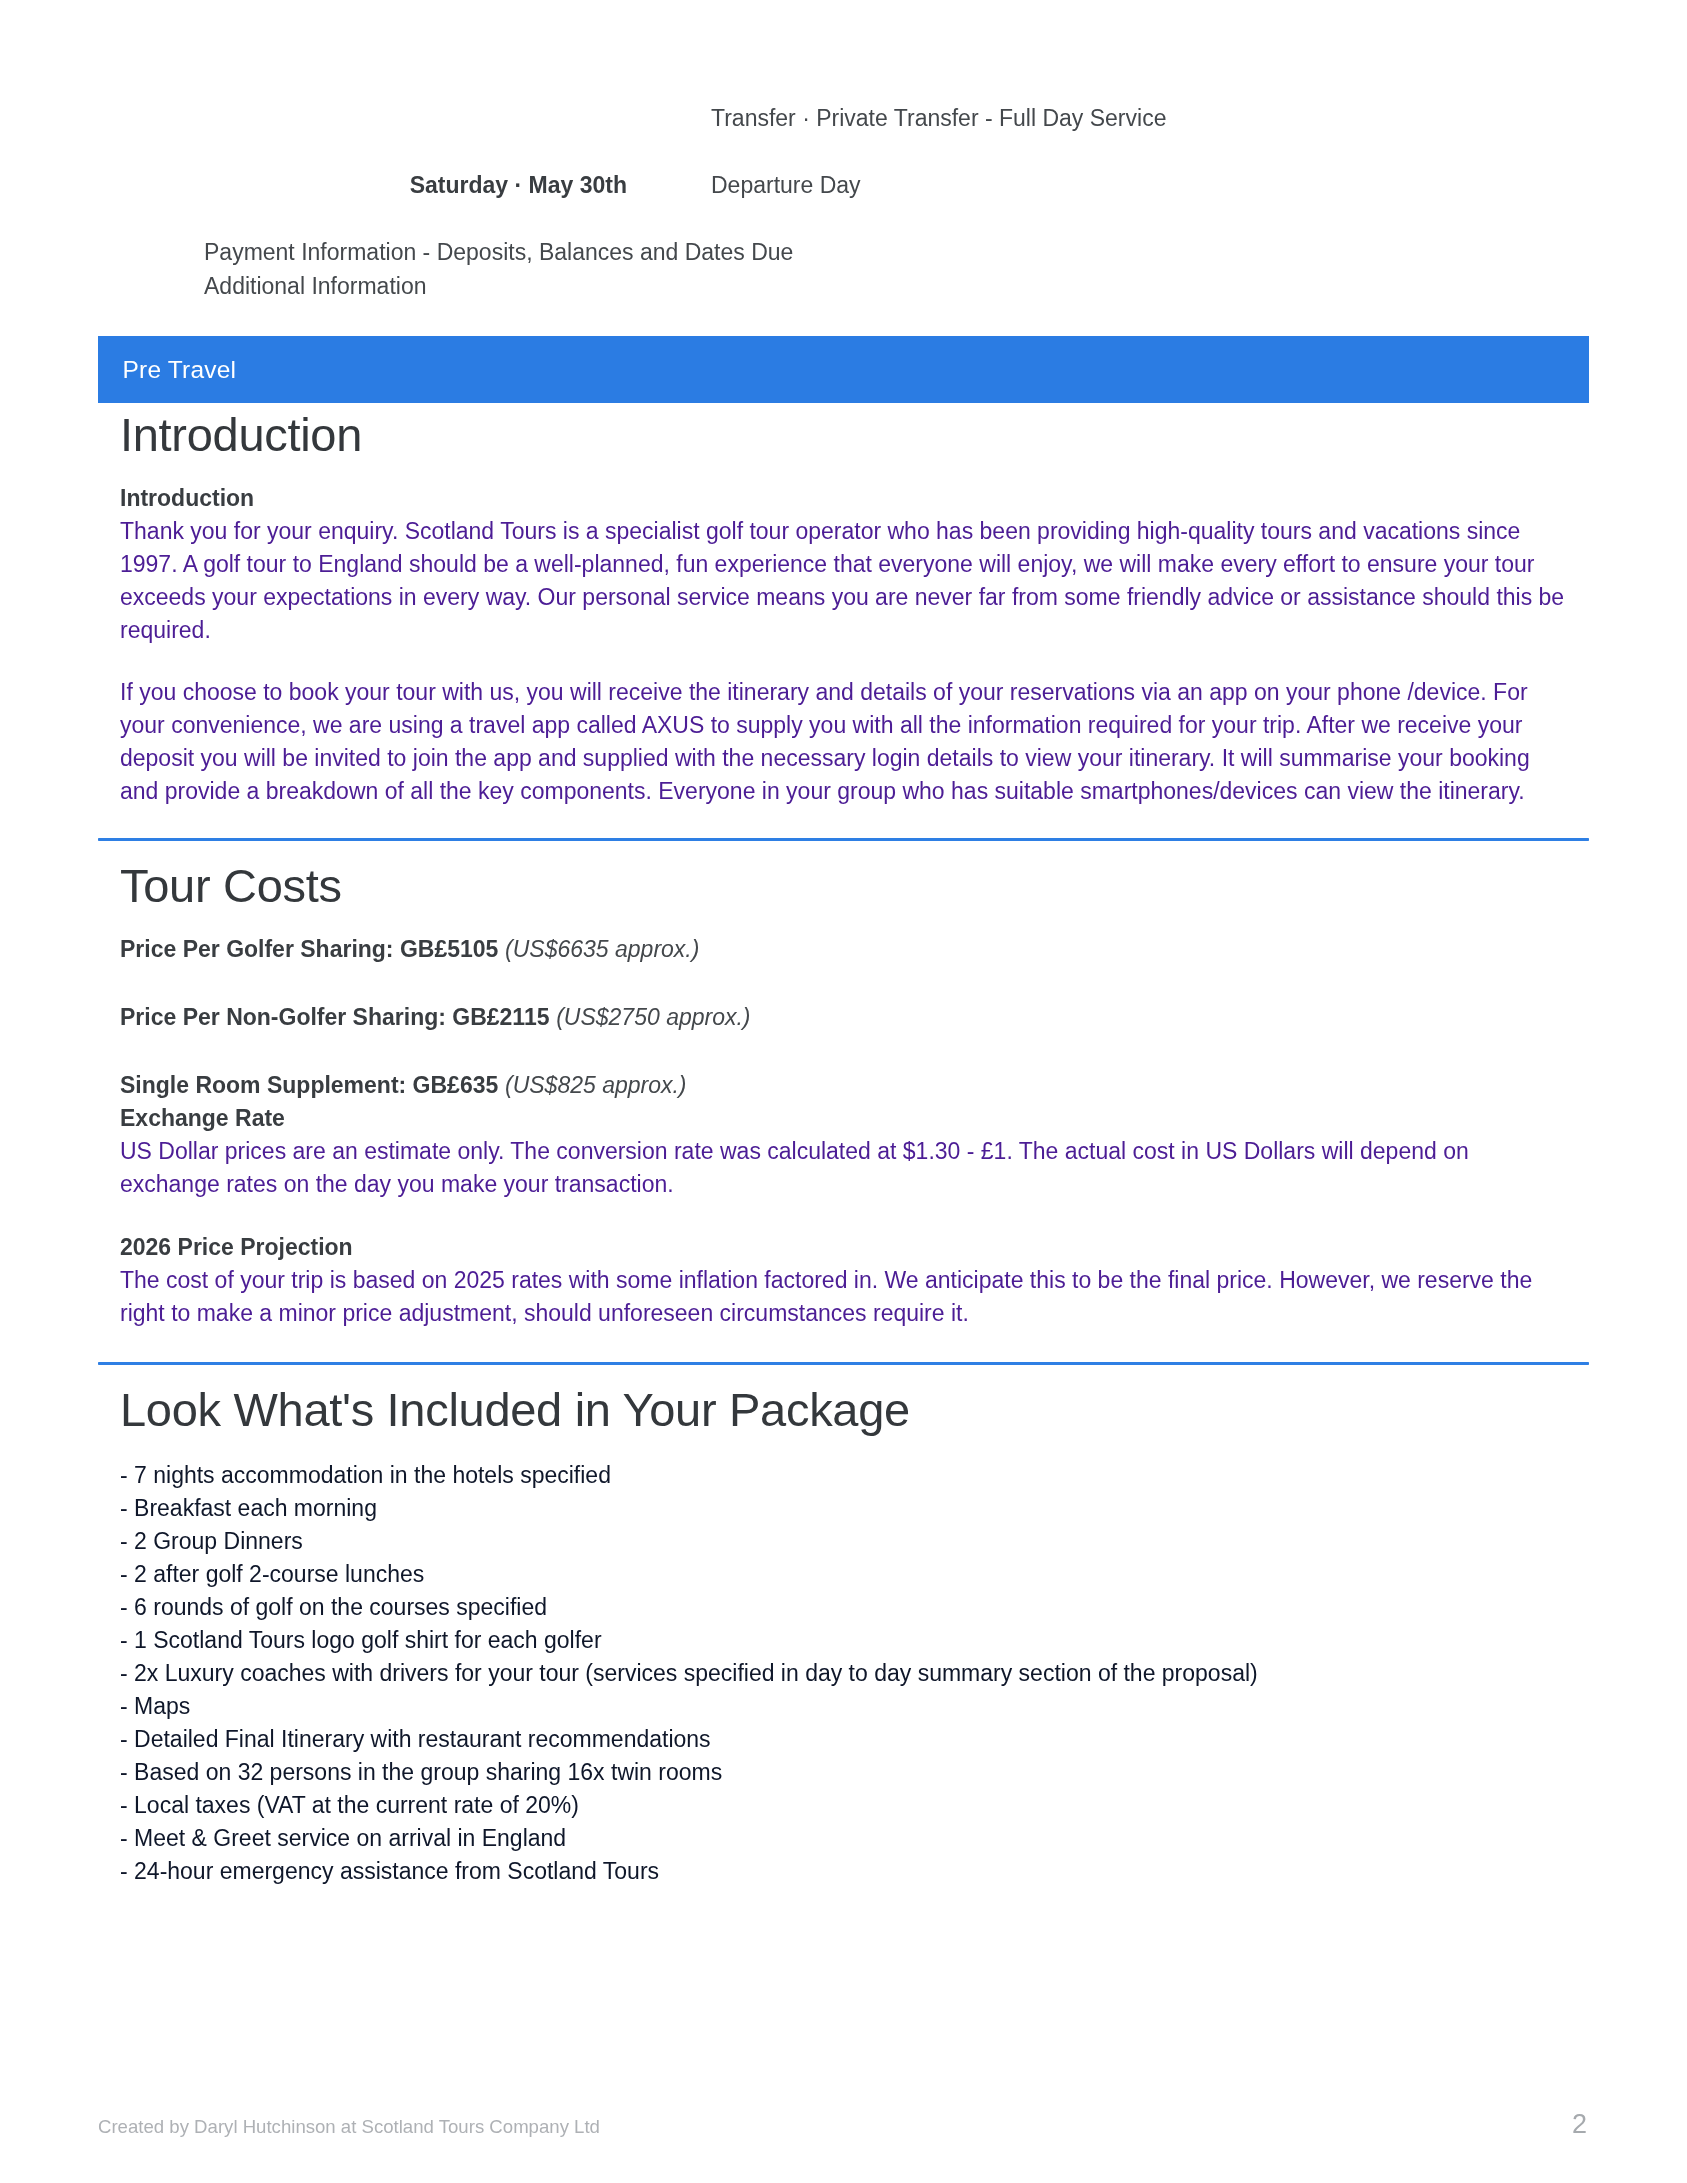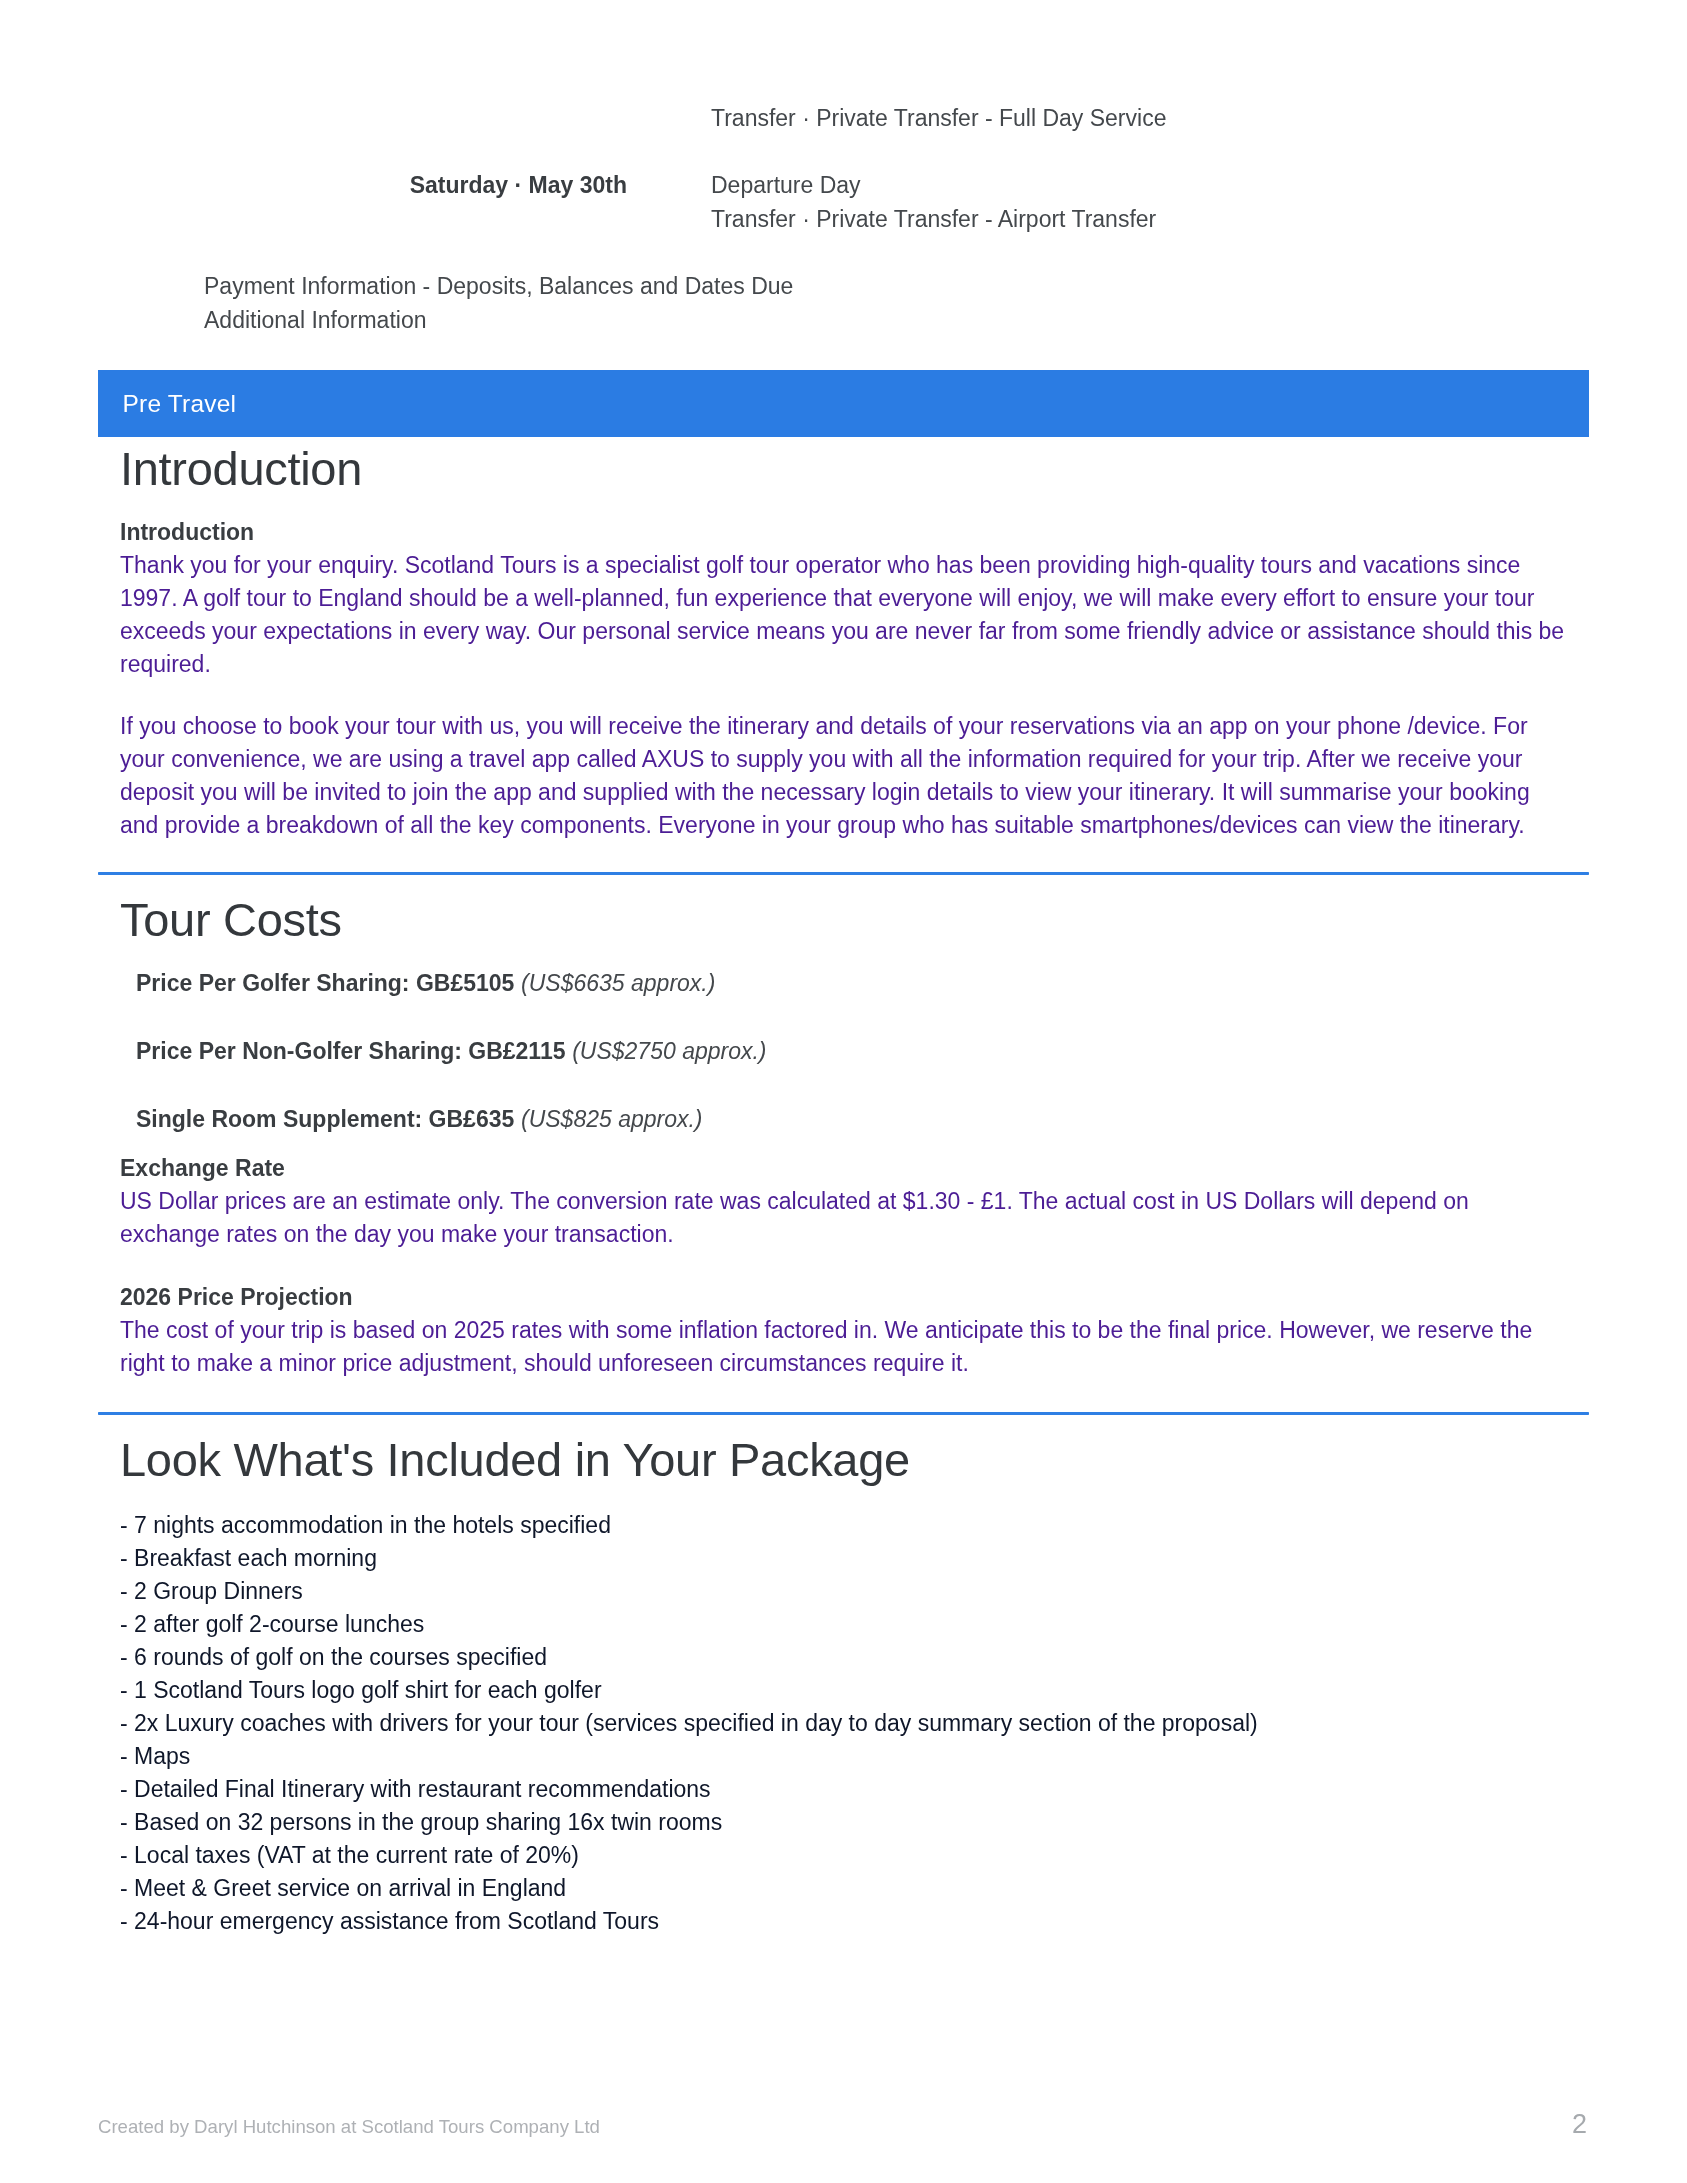--- a/index.html
+++ b/index.html
@@ -39,21 +39,21 @@
   .h1-costs { margin-top: 20px; }
   .h1-included { margin-top: 20px; }
 
   .subhead { font-size: 23px; line-height: 33px; font-weight: 700; color: #393d41; margin: 0; }
   .subhead-intro { margin-top: 23px; }
   .subhead-2026 { margin-top: 29.5px; }
 
   .body-p { font-size: 23px; line-height: 33px; margin: 0; color: #4c1d95; max-width: 1456px; }
   .p-gap { margin-top: 29px; }
 
-  .price { font-size: 23px; line-height: 33px; margin: 16px; }
+  .price { font-size: 23px; line-height: 33px; margin: 0; }
   .price .b { font-weight: 700; color: #393d41; }
   .price .i { font-style: italic; color: #44484c; margin-left: 6.7px; }
   .price-1 { margin-top: 23px; }
   .price-2 { margin-top: 35px; }
   .price-3 { margin-top: 35px; }
 
   .divider { height: 3.4px; background: #2e7fe4; border-radius: 0.8px; }
   .divider-1 { margin-top: 30px; }
   .divider-2 { margin-top: 32px; }
 
@@ -78,21 +78,20 @@
       <div class="hrow">
         <div class="hrow-label"></div>
         <div class="hrow-content">
           <div>Transfer · Private Transfer - Full Day Service</div>
         </div>
       </div>
       <div class="hrow">
         <div class="hrow-label">Saturday · May 30th</div>
         <div class="hrow-content">
           <div>Departure Day</div>
-          <div>Transfer · Private Transfer - Airport Transfer</div>
         </div>
       </div>
       <div class="hrow">
         <div class="hrow-content">
           <div>Payment Information - Deposits, Balances and Dates Due</div>
           <div>Additional Information</div>
         </div>
       </div>
     </div>
 

